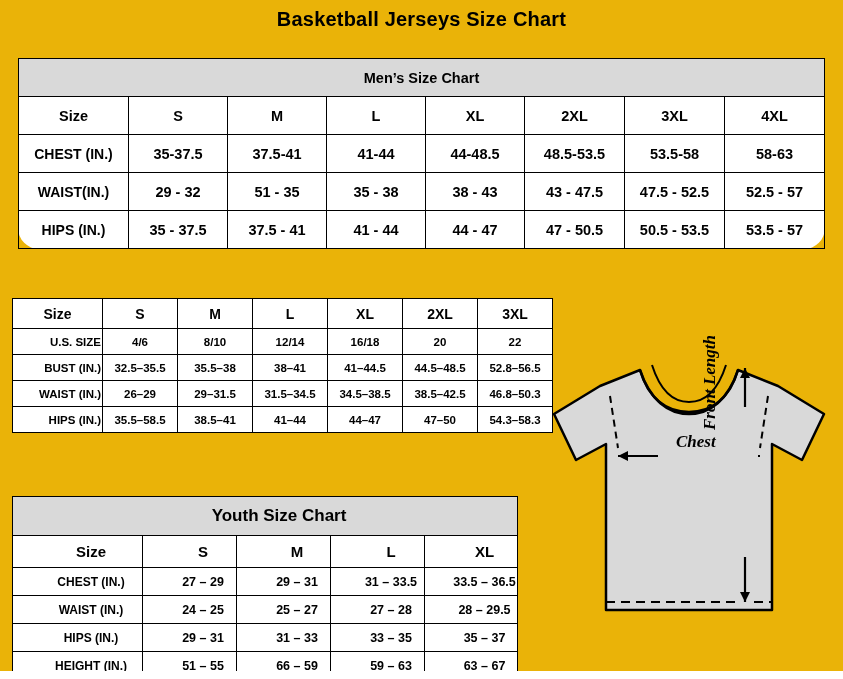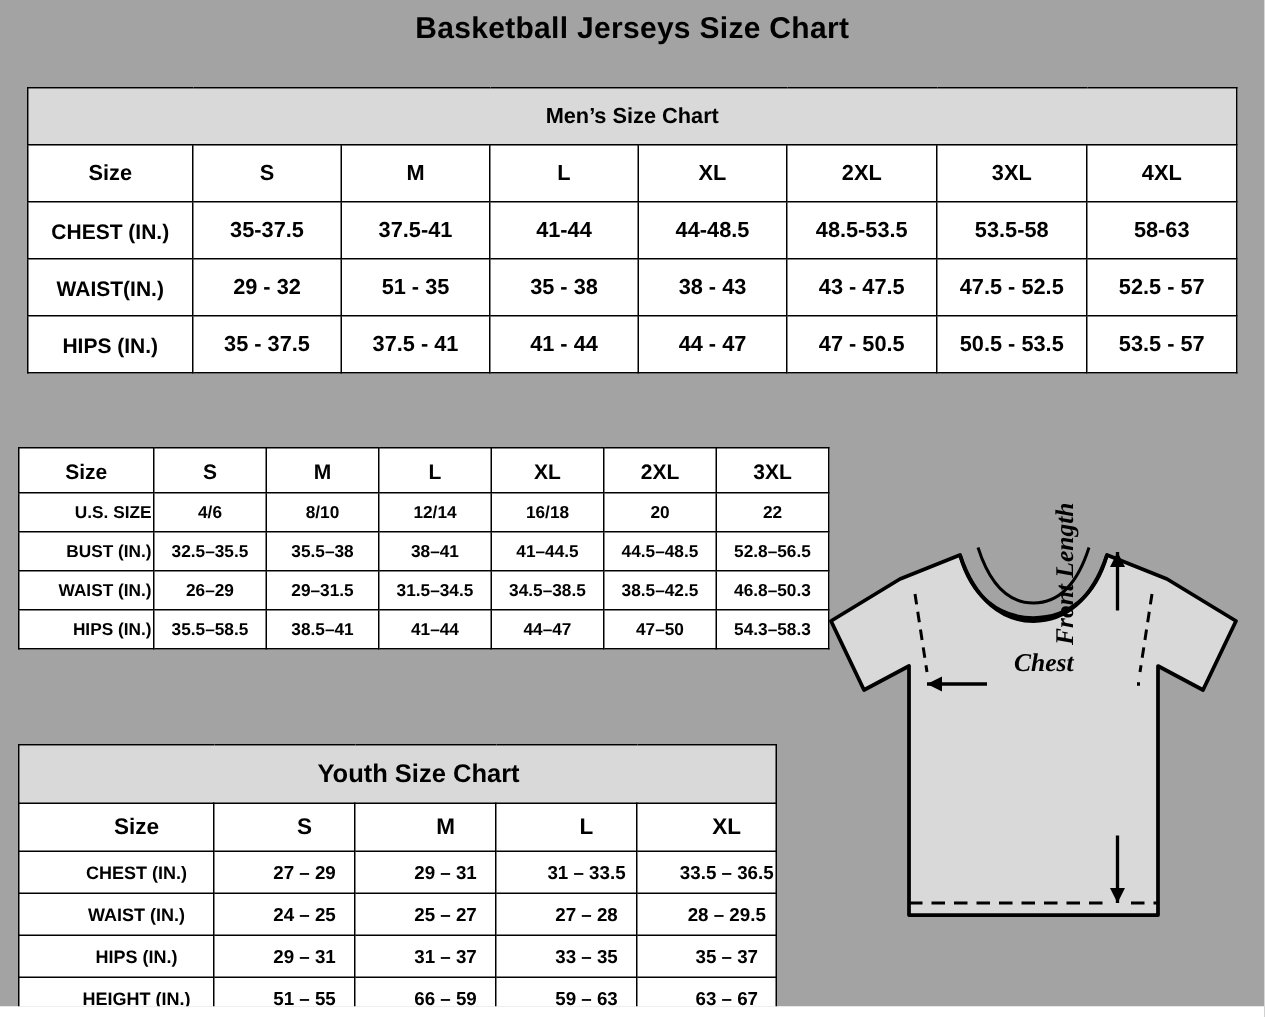--- a/index.html
+++ b/index.html
@@ -6,21 +6,21 @@
   html, body {
     margin: 0;
     padding: 0;
     background: #ffffff;
     font-family: "Liberation Sans", sans-serif;
   }
   #page {
     position: relative;
     width: 843px;
     height: 671px;
-    background: #a3a3a3;
+    background: #eab308;
     overflow: hidden;
   }
   .page-title {
     text-align: center;
     font-size: 20px;
     font-weight: bold;
     color: #000;
     padding-top: 8px;
     letter-spacing: 0.2px;
   }
@@ -38,21 +38,21 @@
   }
   .hdr-band {
     background: #d9d9d9;
     font-size: 17px;
     font-weight: bold;
     padding: 9px 0;
   }
 
   
   #mens-wrap { position: absolute; left: 18px; top: 58px; }
-  #mens-table { width: 806px; }
+  #mens-table { width: 806px; border-radius: 21px; }
   #mens-table td { height: 38px; font-size: 14.5px; }
   #mens-table .label-col { font-size: 14px; }
 
   
   #womens-wrap { position: absolute; left: 12px; top: 298px; }
   #womens-table { width: 540px; }
   #womens-table .hdr-band { font-size: 17px; }
   #womens-table td { height: 26px; font-size: 11.5px; }
   #womens-table tr.colhdr td { height: 30px; font-size: 14px; }
   #womens-table .label-col { font-size: 11.5px; text-align: right; }
@@ -257,21 +257,21 @@
         <tr>
           <td class="label-col">WAIST  (IN.)</td>
           <td>24  –  25</td>
           <td>25  –  27</td>
           <td>27  –  28</td>
           <td>28  –  29.5</td>
         </tr>
         <tr>
           <td class="label-col">HIPS  (IN.)</td>
           <td>29  –  31</td>
-          <td>31  –  37</td>
+          <td>31  –  33</td>
           <td>33  –  35</td>
           <td>35  –  37</td>
         </tr>
         <tr>
           <td class="label-col">HEIGHT  (IN.)</td>
           <td>51  –  55</td>
           <td>66  –  59</td>
           <td>59  –  63</td>
           <td>63  –  67</td>
         </tr>

